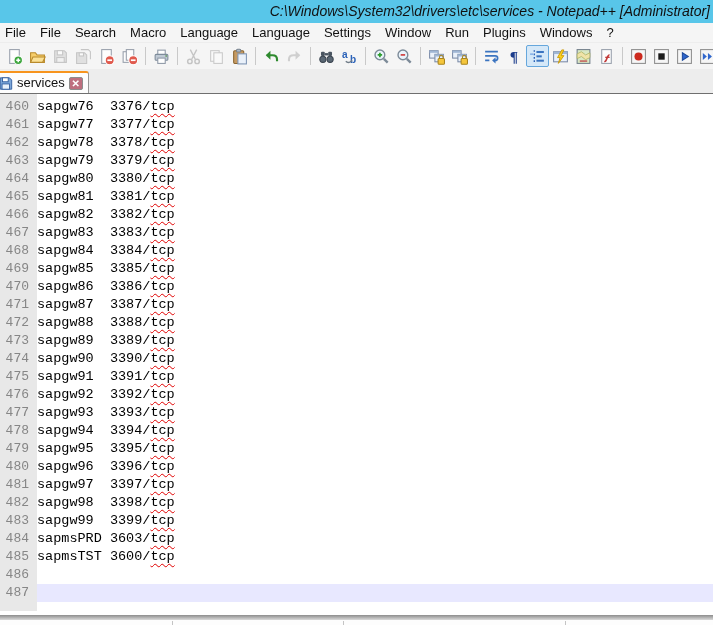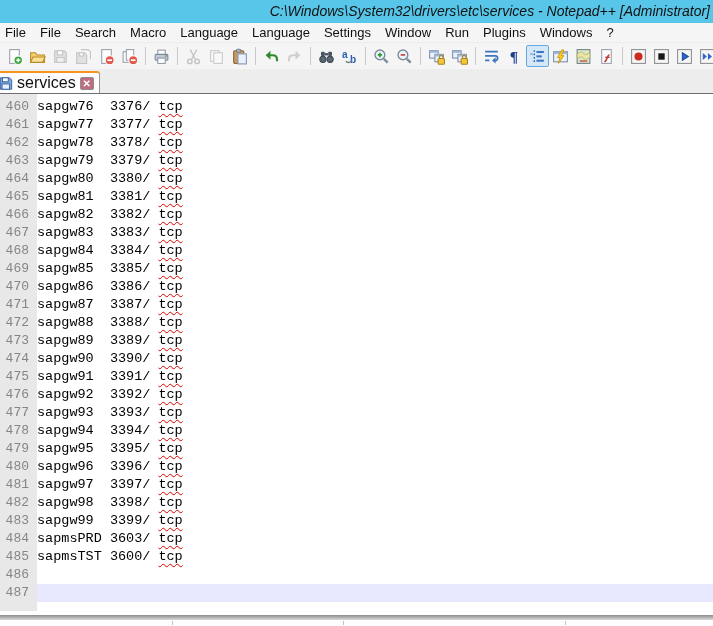--- a/index.html
+++ b/index.html
@@ -28,38 +28,38 @@
   .tb-btn.active { background:#D5E8F8; border-color:#66A7DC; }
   .tb-sep { width:1px; height:18px; background:#C9C9C9; margin:0 4px; flex:0 0 auto; }
 
   
   .tabbar { height:25px; background:#EDEDED; border-bottom:1px solid #6F6F6F;
             display:flex; align-items:flex-end; }
   .tab { height:22px; margin-left:2px; background:#FDFDFD; border:1px solid #979797;
          border-bottom:none; border-top:2px solid var(--tab-accent,#F7941D);
          border-radius:3px 3px 0 0; display:flex; align-items:center; gap:4px;
          padding:0 5px 0 3px; }
-  .tab-label { font-size:16px; color:#111; padding-bottom:1px; }
+  .tab-label { font-size:13px; color:#111; padding-bottom:1px; }
   .tab-close { width:14px; height:13px; background:#BE6F7F; border:1px solid #8d8d8d;
                border-radius:2px; color:#fff; font-size:10px; font-weight:bold;
                line-height:11px; text-align:center; }
 
   
   .editor { position:relative; height:517px; background:#fff; overflow:hidden; }
   .gutter-bg { position:absolute; left:0; top:0; bottom:0; width:44px; background:#E8E8E8; }
   .lines { position:relative; padding-top:4px; }
   .row { display:flex; height:18px; font-family:"Liberation Mono", monospace;
          font-size:13.5px; line-height:18px; white-space:pre; }
   .num { width:44px; flex:0 0 auto; text-align:right; padding-right:8px;
          color:#868686; font-size:13px; }
   .code { flex:1; color:#000; }
   .row.current .code { background:var(--current-line,#E8E8FF); }
   .sp { text-decoration:underline; text-decoration-style:wavy;
         text-decoration-color:var(--squiggle,#E00000); text-decoration-thickness:1px;
-        text-underline-offset:3px;margin-left:8px; }
+        text-underline-offset:3px; }
 
   
   .gap { height:4px; background:#fff; }
   .hdivider { height:5px; background:linear-gradient(#8C8C8C,#DADADA); }
   .statusbar { position:relative; height:5px; background:#FDFDFD; }
   .status-sep { position:absolute; top:1px; width:1px; height:4px; background:#C4C4C4; }
 </style>
 </head>
 <body>
 

